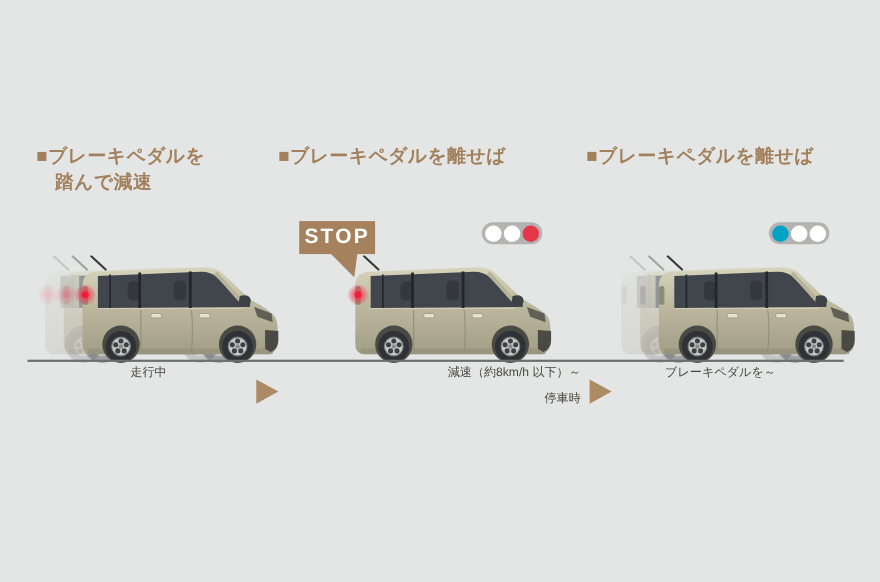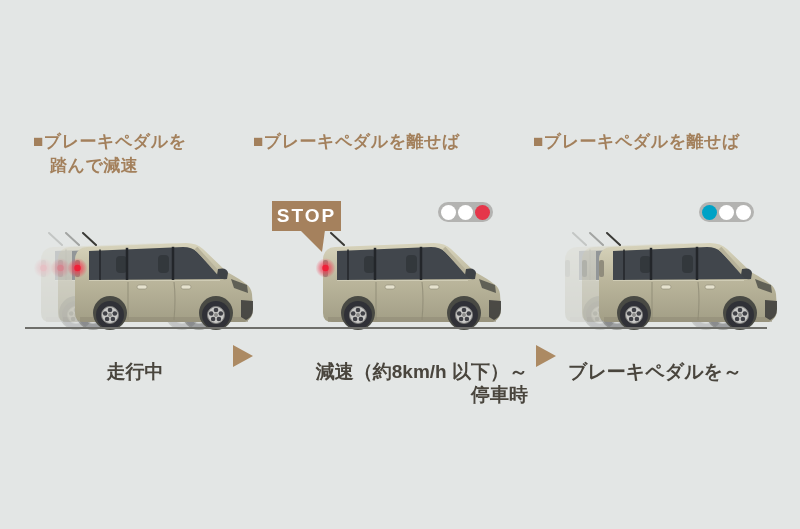--- a/index.html
+++ b/index.html
@@ -34,22 +34,22 @@
 
   
   .car-svg{position:absolute;top:232px;}
   .car-pos-1{left:24px;}
   .car-pos-2{left:272px;}
   .car-pos-3{left:548px;}
   .ground-line{position:absolute;left:25px;top:327px;width:742px;height:2px;
     background:var(--ground-line,#6e6e6a);}
 
   
-  .caption{position:absolute;top:360px;text-align:center;
-    color:var(--caption-text,#49453d);font-size:19px;font-weight:bold;line-height:23px;}
+  .caption{position:absolute;top:328px;text-align:center;
+    color:var(--caption-text,#49453d);font-size:11px;font-weight:normal;line-height:23px;}
   .c-pos-1{left:30px;width:210px;}
   .c-pos-2{left:288px;width:240px;text-align:right;}
   .c-pos-3{left:550px;width:210px;}
 
   
   .arrow-right{position:absolute;width:0;height:0;top:345px;
     border-top:11px solid transparent;border-bottom:11px solid transparent;
     border-left:20px solid var(--accent-light,#ac8a63);}
   .a-pos-1{left:233px;}
   .a-pos-2{left:536px;}

